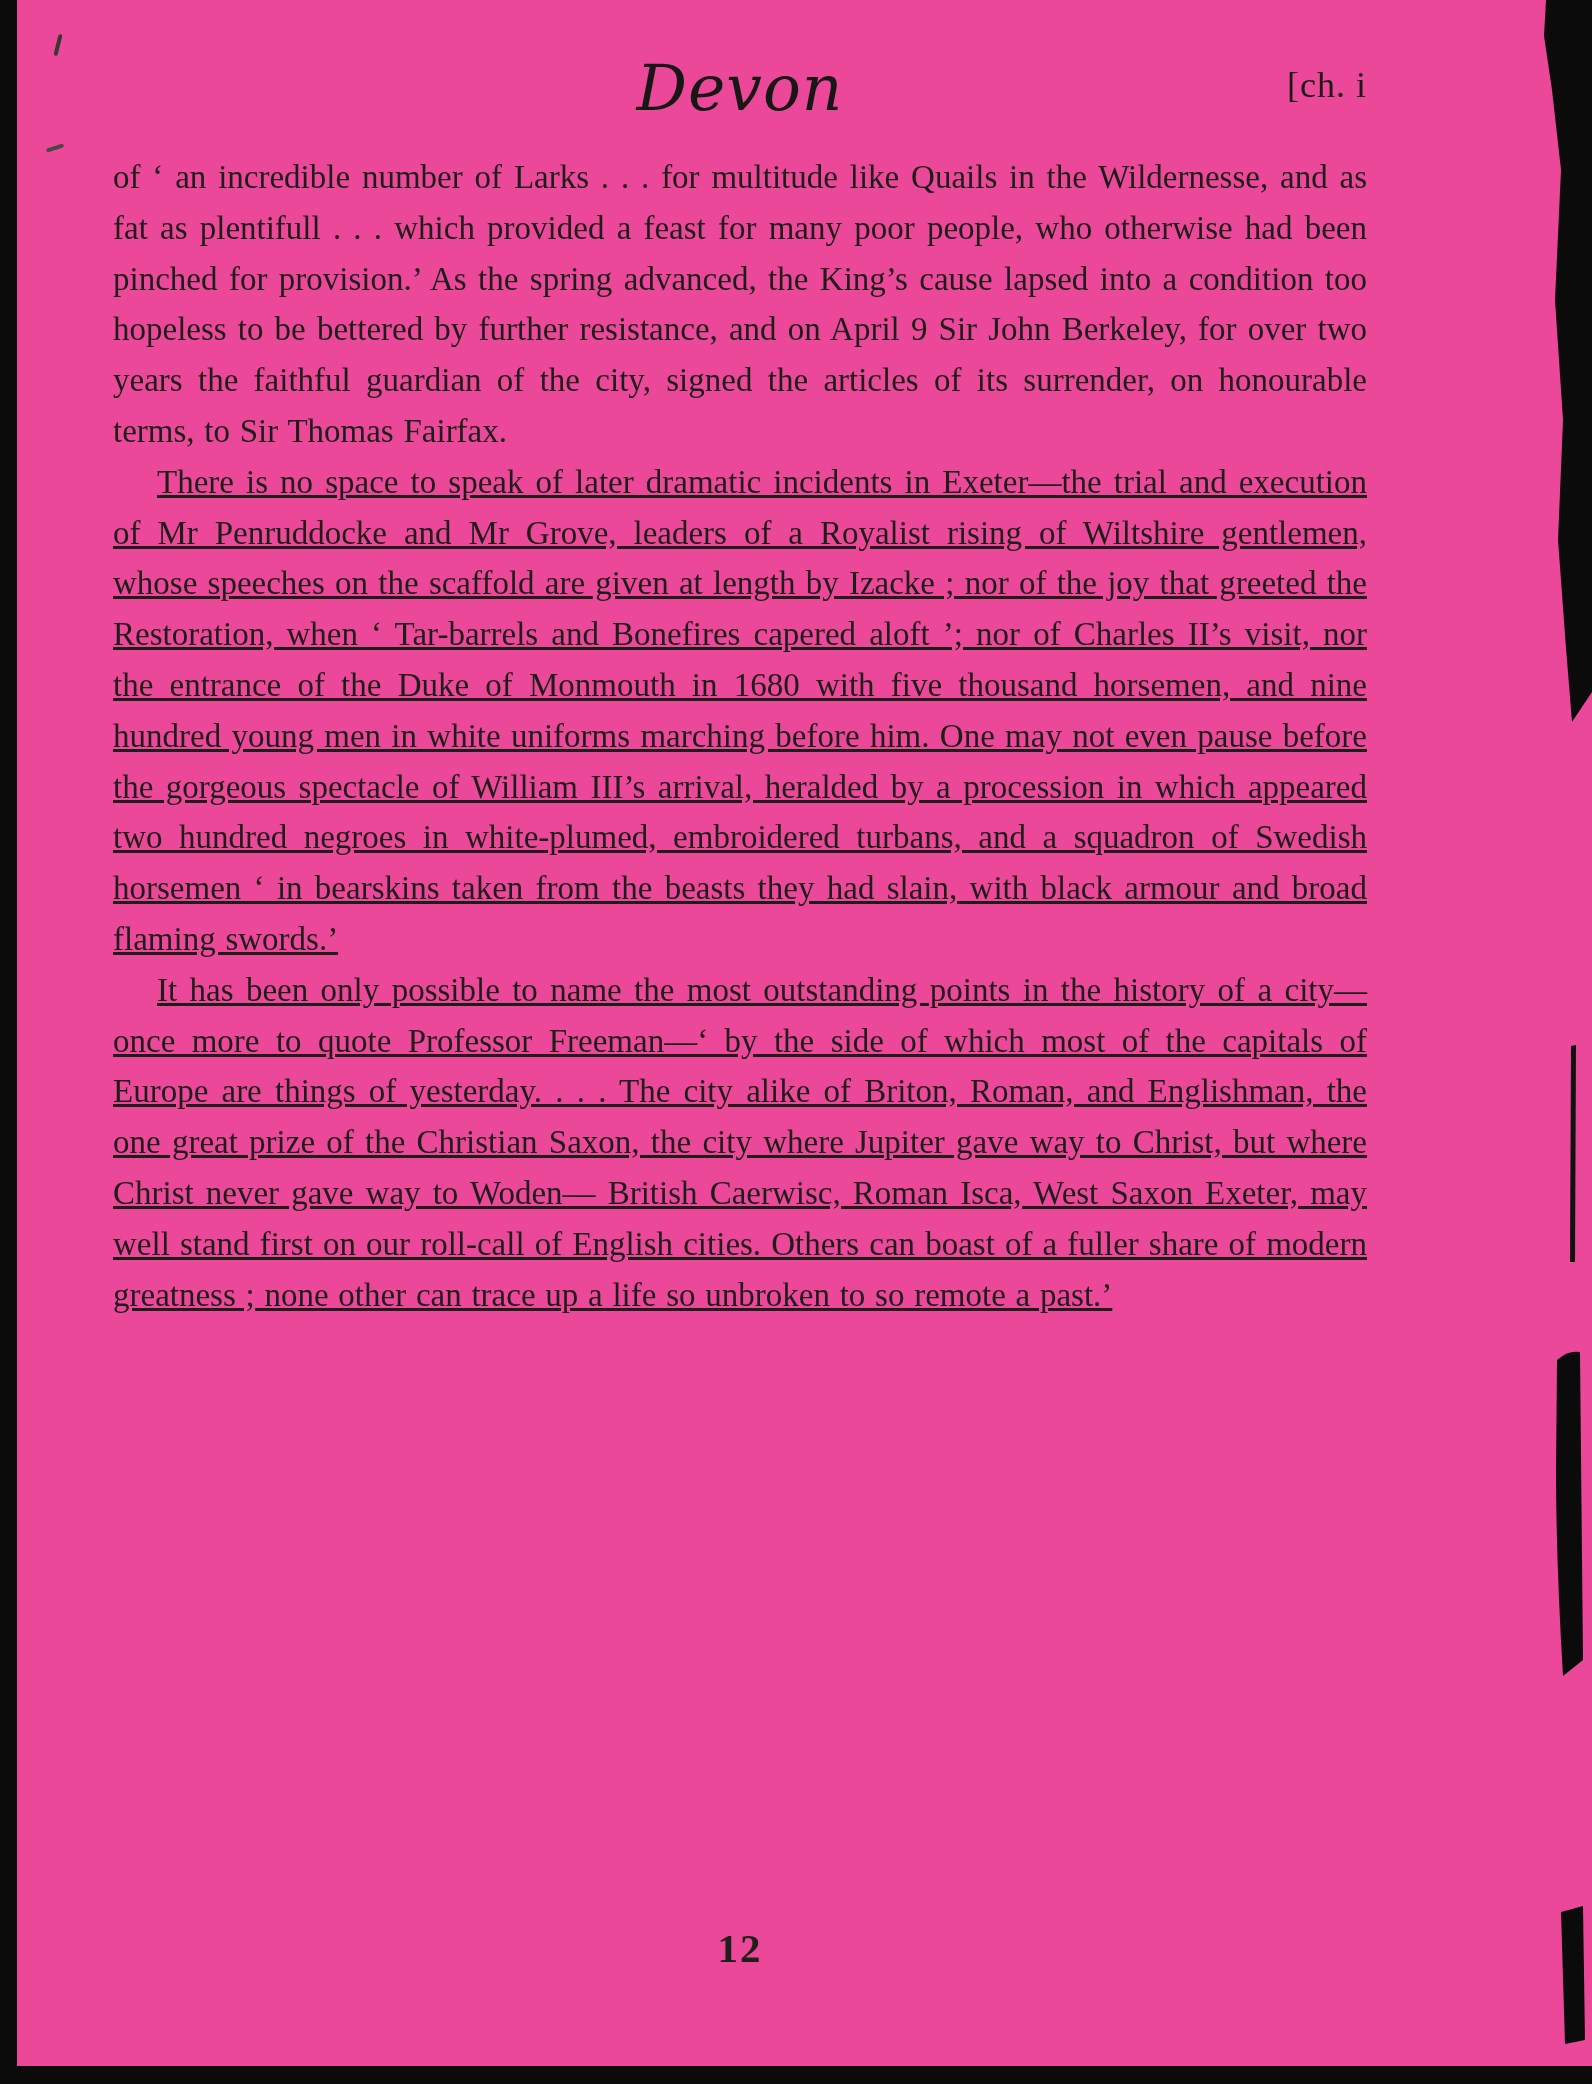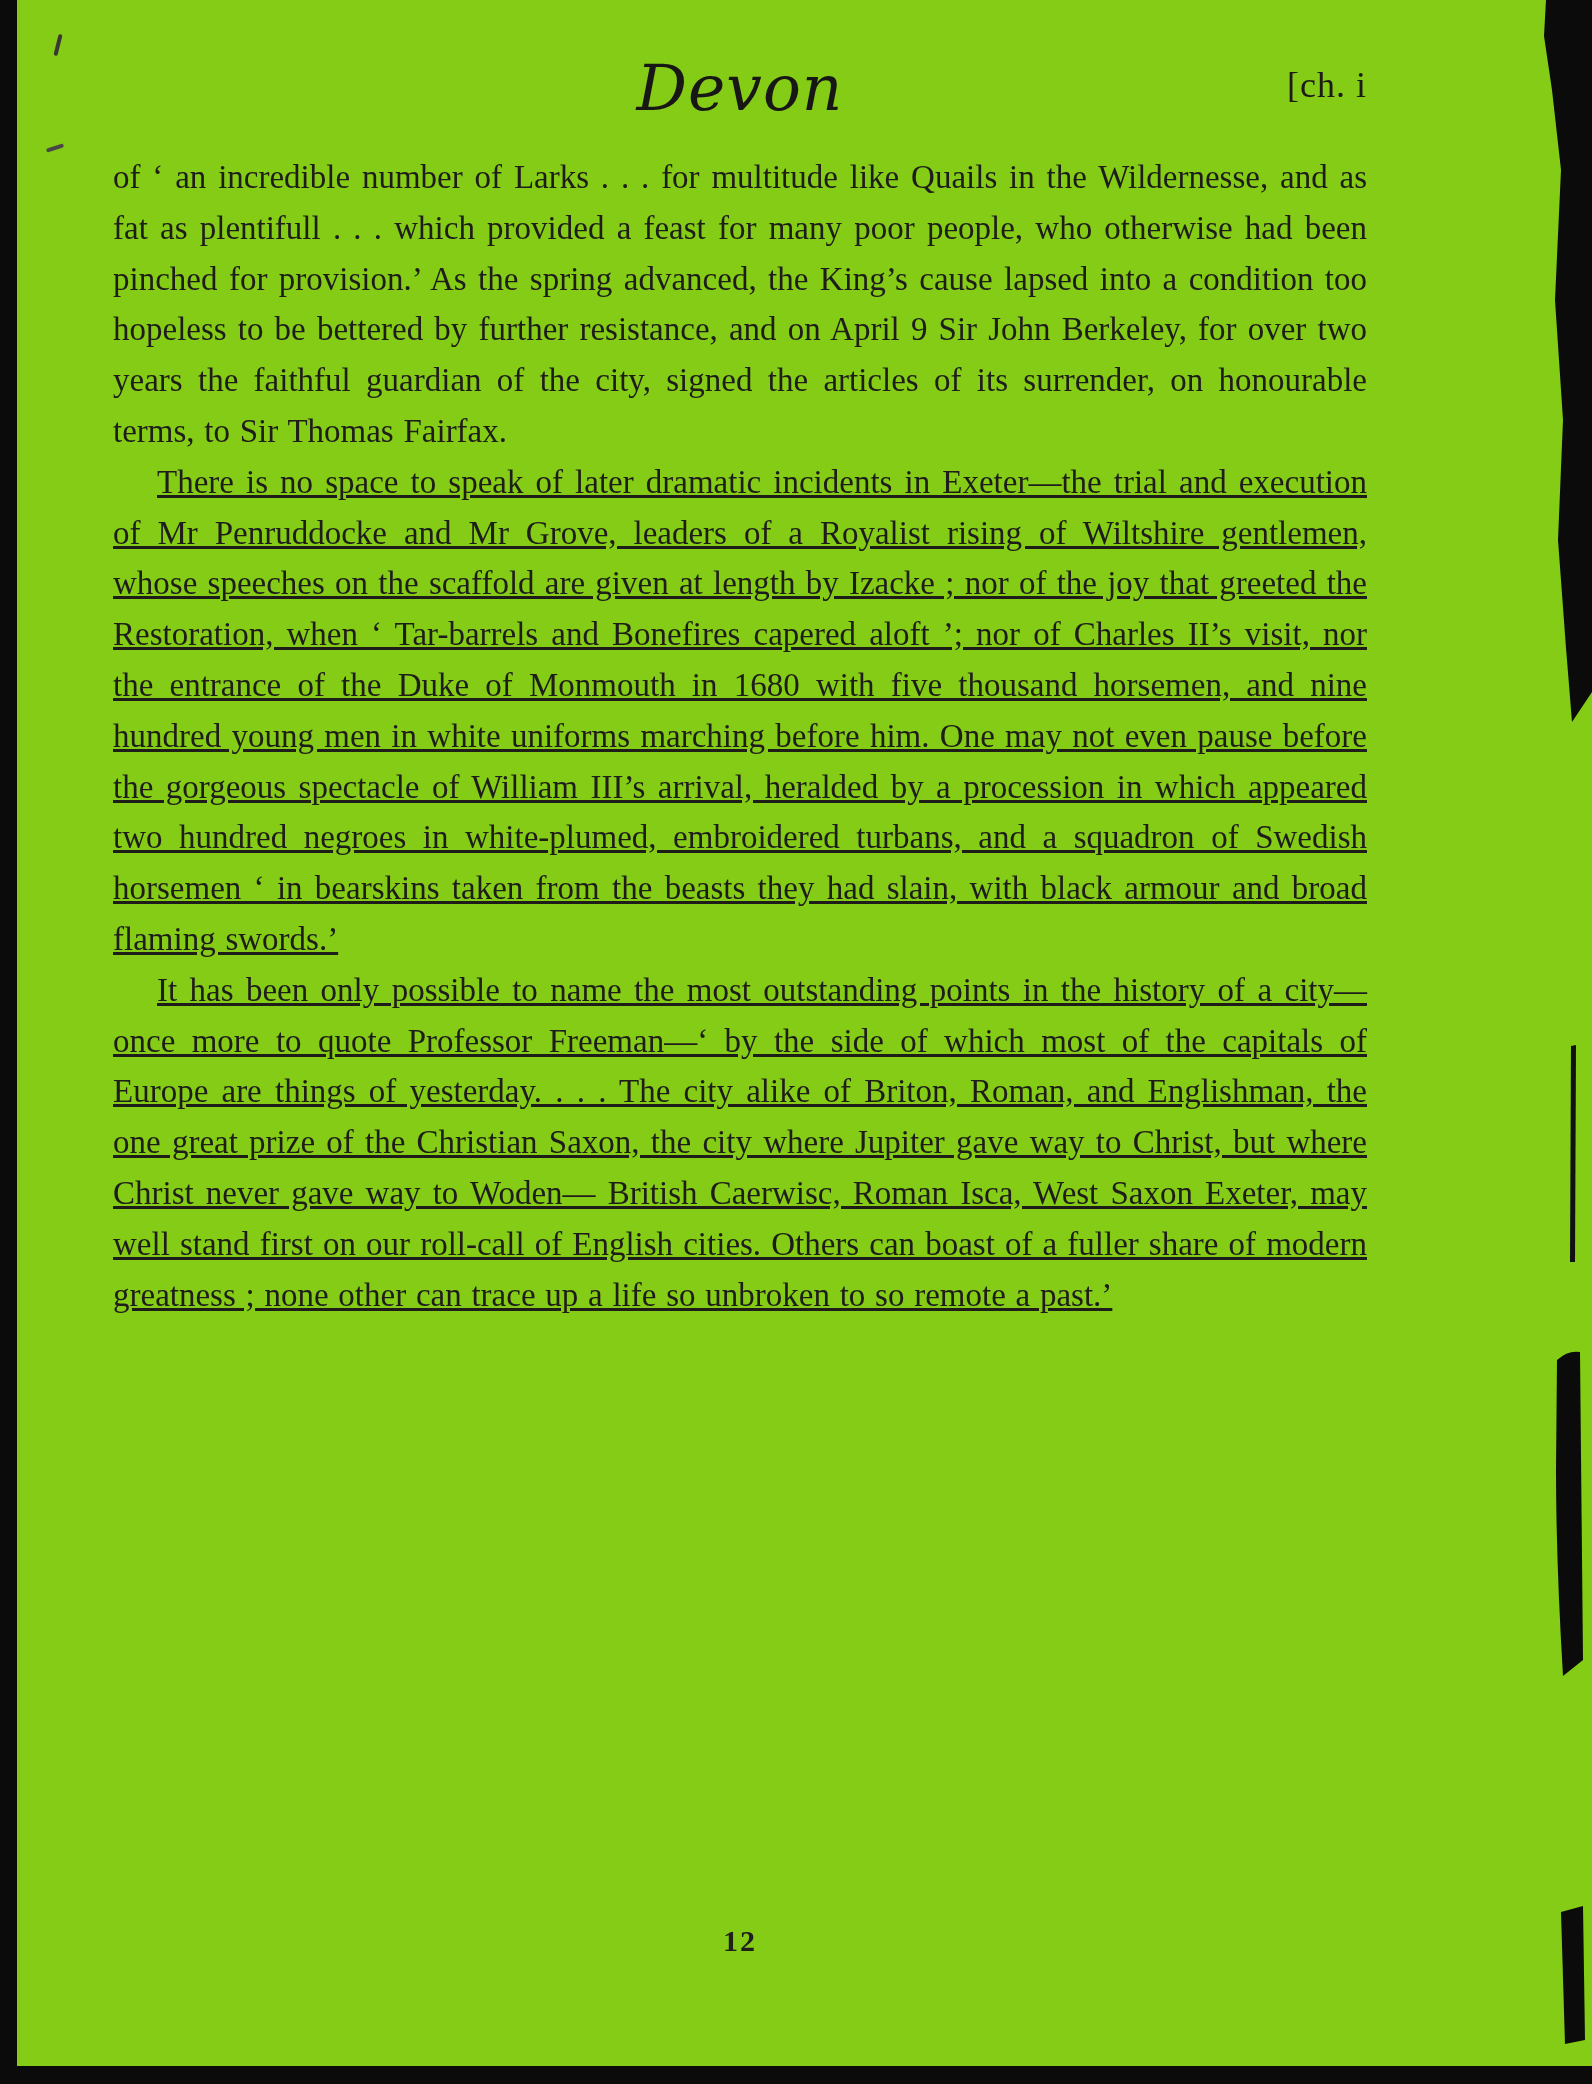--- a/index.html
+++ b/index.html
@@ -1,20 +1,20 @@
 <!DOCTYPE html>
 <html><head>
 <meta charset="utf-8">
 <style>
   html, body { margin: 0; padding: 0; background: #e9e8e4; }
   .page {
     position: relative;
     width: 1592px;
     height: 2084px;
-    background: #84cc16;
+    background: #ec4899;
     overflow: hidden;
     font-family: "Liberation Serif", serif;
     color: #1e1d1a;
   }
   .content {
     position: absolute;
     left: 113px;
     top: 52px;
     width: 1254px;
   }
@@ -51,21 +51,21 @@
     word-spacing: 1.5px;
   }
   .body-text p { margin: 0; }
   .body-text p.indent { text-indent: 44px; text-decoration: underline; }
   .page-number {
     position: absolute;
     left: 113px;
     width: 1254px;
     top: 1924px;
     text-align: center;
-    font-size: 30px;
+    font-size: 41px;
     font-weight: bold;
     letter-spacing: 2px;
     color: #201f1c;
   }
   
   .left-strip {
     position: absolute;
     left: 0; top: 0;
     width: 17px; height: 2084px;
     background: #0b0b0b;

